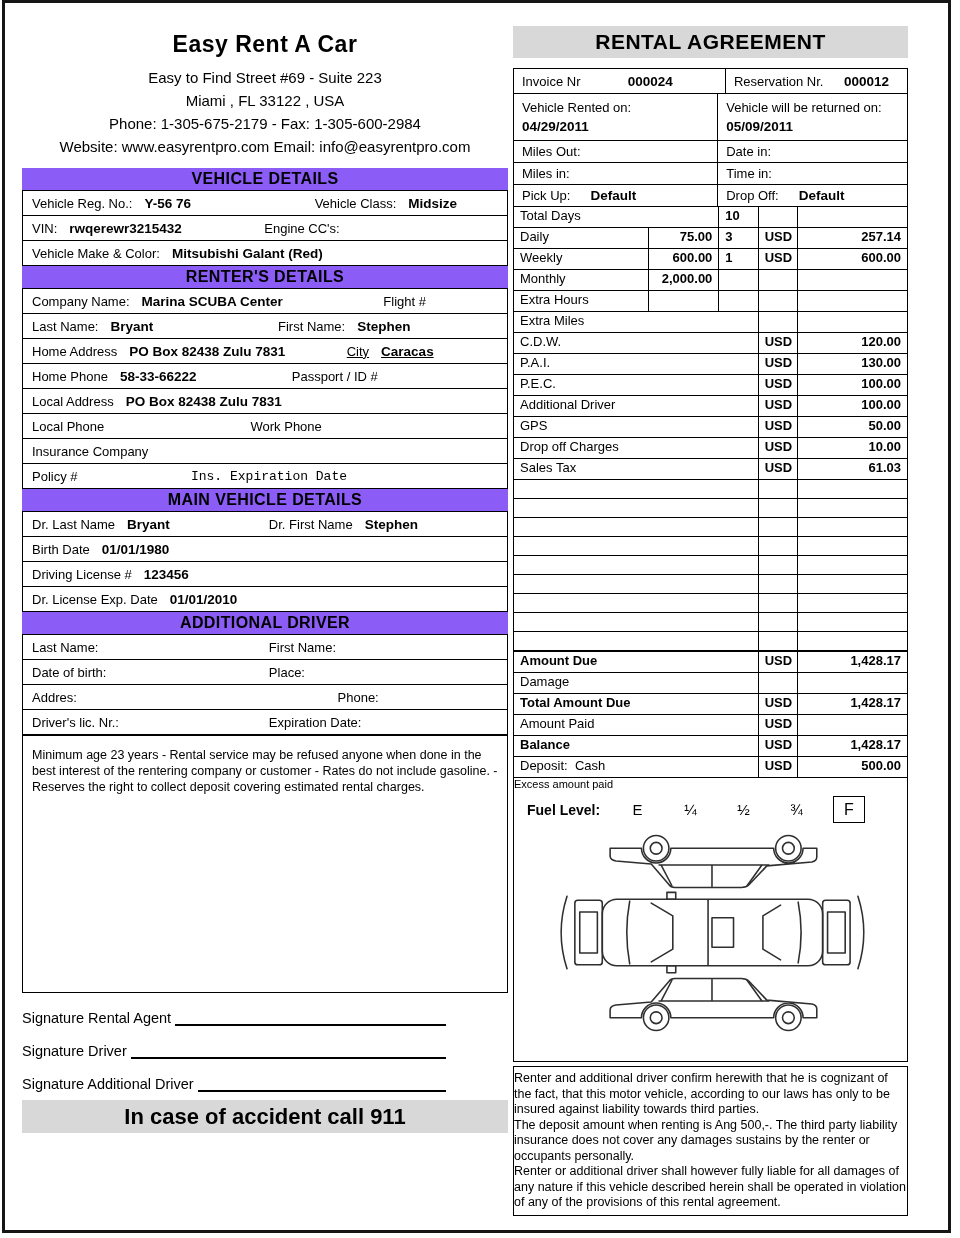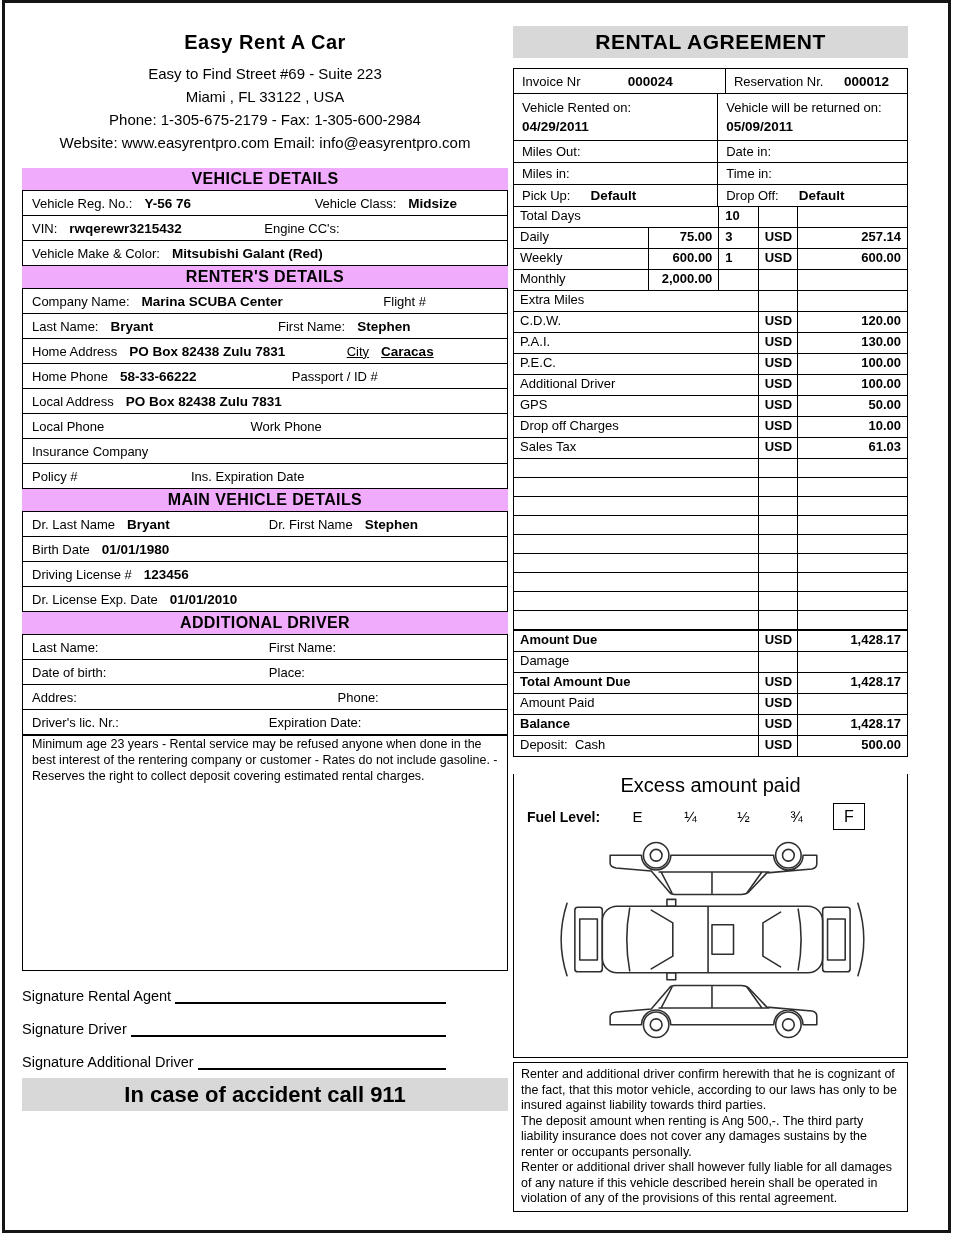--- a/index.html
+++ b/index.html
@@ -3,33 +3,33 @@
 <meta charset="utf-8">
 <style>
   html,body{margin:0;padding:0;background:#fff;}
   .page{position:relative;width:960px;height:1238px;background:#fff;color:#000;
         font-family:"Liberation Sans",sans-serif;overflow:hidden;}
   .frame{position:absolute;left:2px;top:0;width:943px;height:1227px;border:3px solid #151515;}
 
   
   .left-col{position:absolute;left:17px;top:0;width:486px;height:100%;}
   .company-header{position:absolute;top:28px;left:0;width:100%;text-align:center;}
-  .company-name{font-size:20px;font-weight:bold;margin-bottom:8px;letter-spacing:0.5px;}
+  .company-name{font-size:23px;font-weight:bold;margin-bottom:8px;letter-spacing:0.5px;}
   .company-line{font-size:15px;line-height:23px;}
 
   .form-stack{position:absolute;top:165px;left:0;width:100%;}
-  .banner{height:22px;background:#f0abfc;text-align:center;font-weight:bold;
+  .banner{height:22px;background:#8b5cf6;text-align:center;font-weight:bold;
           font-size:16px;line-height:22px;letter-spacing:0.4px;}
   .form-row{display:flex;height:24px;border:1.5px solid #000;border-top:none;gap:8px;}
   .rows-box .form-row:first-child{border-top:1.5px solid #000;}
   .form-field{display:flex;align-items:center;padding-left:9px;overflow:hidden;
               white-space:nowrap;font-size:13px;}
   .f-value{font-weight:bold;margin-left:12px;font-size:13.5px;}
 
-  .note-box{border:1.5px solid #000;height:234px;padding:0 9px;font-size:12.5px;line-height:16px;}
+  .note-box{border:1.5px solid #000;height:234px;padding:11px 9px;font-size:12.5px;line-height:16px;}
 
   .checkbox-row{margin-top:50px;margin-left:3px;display:flex;gap:50px;align-items:center;height:22px;}
   .cb{width:16px;height:16px;border:2px solid #000;display:inline-block;background:#fff;}
   .cb-label{font-weight:bold;font-size:15px;margin-left:6px;}
 
   .sig-row{display:flex;align-items:flex-end;width:424px;margin-top:13px;font-size:14.5px;height:20px;}
   .sig-line{flex:1;border-bottom:2px solid #000;margin-left:4px;}
 
   .accident-banner{margin-top:8px;height:33px;background:#d8d8d8;text-align:center;
                    font-weight:bold;font-size:22px;line-height:33px;}
@@ -53,29 +53,29 @@
 
   .m-row{display:flex;border-top:1.5px solid #000;height:20px;line-height:18px;font-size:13px;}
   .m-row.short{height:18px;}
   .m-row.sep{border-top:2.5px solid #000;}
   .m-cell{padding:0 6px;overflow:hidden;white-space:nowrap;box-sizing:border-box;}
   .m-cell + .m-cell{border-left:1.5px solid #000;}
   .num{text-align:right;}
   .b{font-weight:bold;}
 
   .excess-box{border:1.5px solid #000;border-top:none;height:283px;}
-  .excess-title{text-align:center;font-size:20px;margin-top:17px;}
+  .excess-title{font-size:11px;margin-top:0;}
   .fuel-row{display:flex;align-items:center;margin-top:6px;padding-left:13px;font-size:15px;}
   .fuel-label{font-weight:bold;font-size:14px;width:84px;}
   .fuel-opt{width:53px;text-align:center;font-size:15px;}
   .fuel-full-box{width:30px;height:25px;border:1.5px solid #000;text-align:center;
                  line-height:25px;margin-left:10px;font-size:16px;}
   .car-svg{display:block;margin:4px auto 0;}
 
-  .legal-box{margin-top:4px;border:1.5px solid #000;padding:4px 7px;font-size:12.5px;line-height:15.5px;}
+  .legal-box{margin-top:4px;border:1.5px solid #000;padding:4px 0;font-size:12.5px;line-height:15.5px;}
 </style>
 </head>
 <body>
 
 <div class="page">
   <div class="frame">
 
     <div class="left-col">
       <div class="company-header">
         <div class="company-name">Easy Rent A Car</div>
@@ -171,21 +171,21 @@
               </div>
               <div class="form-row">
                 <div class="form-field" style="width: 100%;">
                   <span class="f-label">Insurance Company</span>
                 </div>
               </div>
               <div class="form-row">
                 <div class="form-field" style="width: 31%;">
                   <span class="f-label">Policy #</span>
                 </div>
-                <div class="form-field" style="width: 69%;">
+                <div class="form-field" style="width: 69%; font-family: Liberation Mono, monospace;">
                   <span class="f-label">Ins. Expiration Date</span>
                 </div>
               </div>
             </div>
             <div class="banner">MAIN VEHICLE DETAILS</div>
             <div class="rows-box">
               <div class="form-row">
                 <div class="form-field" style="width: 48%;">
                   <span class="f-label">Dr. Last Name</span>
                   <span class="f-value">Bryant</span>
@@ -339,20 +339,27 @@
           <div class="m-row ">
             <div class="m-cell lab" style="width: 34%;">Weekly</div>
             <div class="m-cell num b" style="width: 18%;">600.00</div>
             <div class="m-cell b" style="width: 10%;">1</div>
             <div class="m-cell b" style="width: 10%;">USD</div>
             <div class="m-cell num b" style="width: 28%;">600.00</div>
           </div>
           <div class="m-row ">
             <div class="m-cell lab" style="width: 34%;">Monthly</div>
             <div class="m-cell num b" style="width: 18%;">2,000.00</div>
+            <div class="m-cell b" style="width: 10%;"></div>
+            <div class="m-cell b" style="width: 10%;"></div>
+            <div class="m-cell num b" style="width: 28%;"></div>
+          </div>
+          <div class="m-row ">
+            <div class="m-cell lab" style="width: 34%;">Extra Hours</div>
+            <div class="m-cell num b" style="width: 18%;"></div>
             <div class="m-cell b" style="width: 10%;"></div>
             <div class="m-cell b" style="width: 10%;"></div>
             <div class="m-cell num b" style="width: 28%;"></div>
           </div>
           <div class="m-row ">
             <div class="m-cell lab" style="width: 62%;">Extra Miles</div>
             <div class="m-cell b" style="width: 10%;"></div>
             <div class="m-cell num b" style="width: 28%;"></div>
           </div>
           <div class="m-row ">

